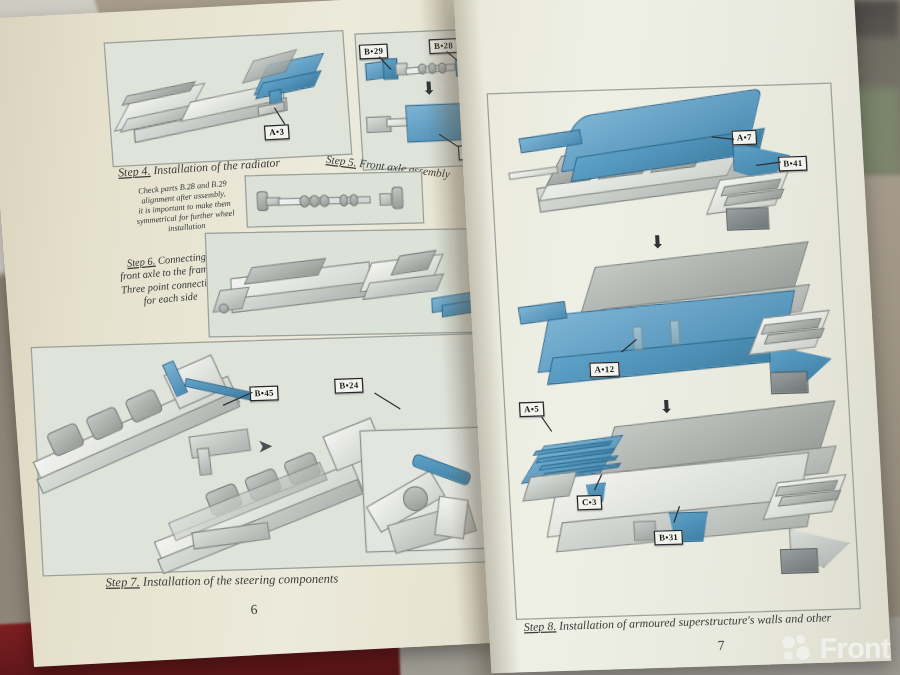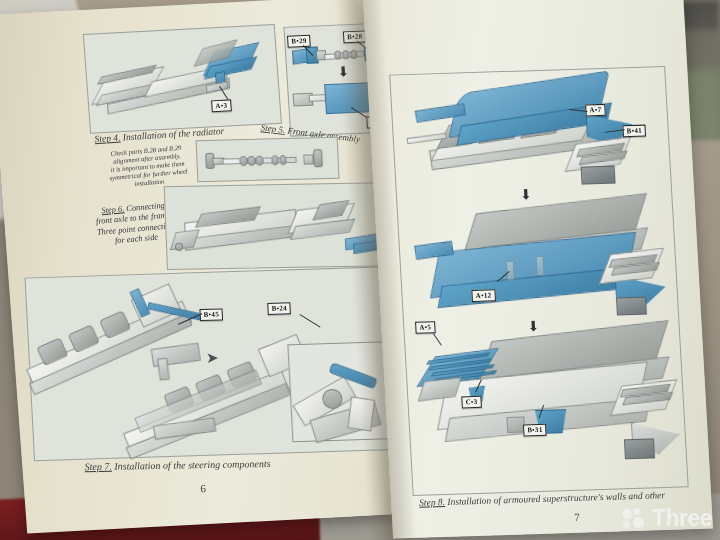--- a/index.html
+++ b/index.html
@@ -410,16 +410,16 @@
     <div class="gutter" data-name="book-gutter"></div>
   </div>
 
   <div class="avito" data-name="avito-watermark">
     <div class="avito-mark" data-name="avito-logo-icon">
       <i></i>
         <i></i>
         <i></i>
         <i></i>
     </div>
-    <div class="avito-text" data-name="avito-wordmark">Three</div>
+    <div class="avito-text" data-name="avito-wordmark">Front</div>
   </div>
 
 </div>
 
 </body></html>

